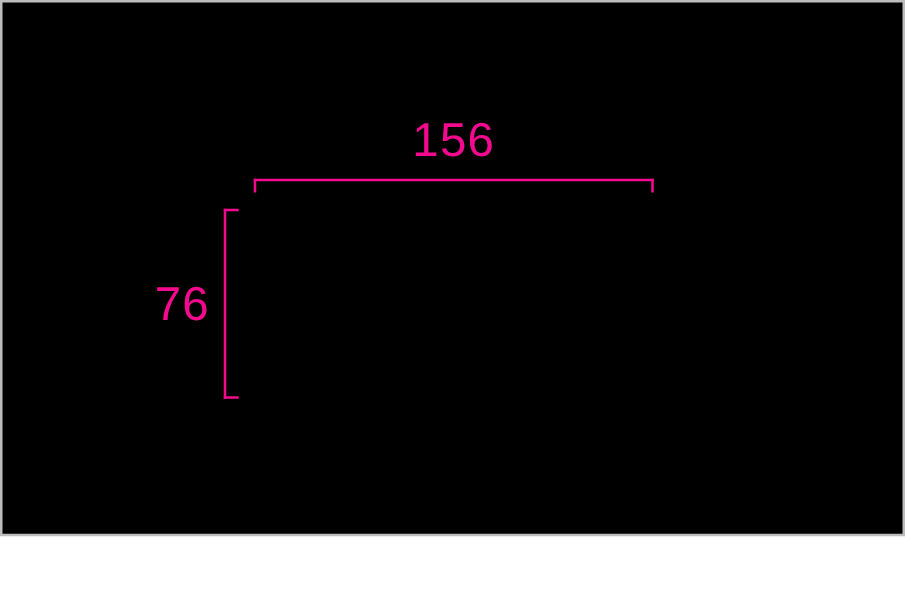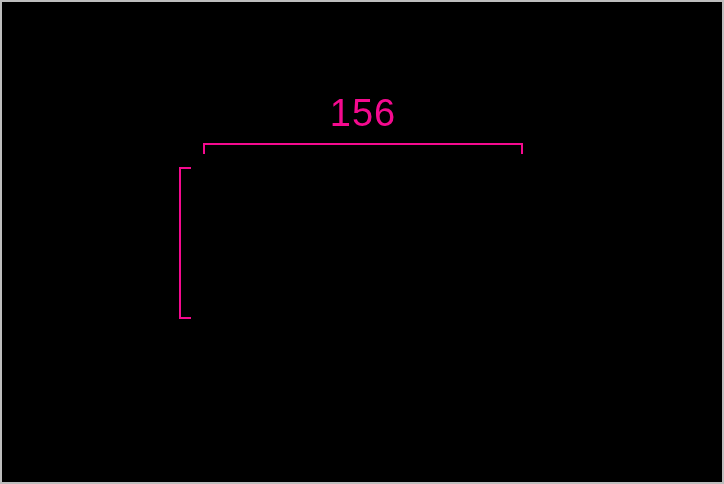--- a/index.html
+++ b/index.html
@@ -11,21 +11,21 @@
     --canvas-bg: #000000;
     --canvas-border: #BDBDBD;
   }
   * { margin: 0; padding: 0; box-sizing: border-box; }
   html, body { background: #ffffff; }
   body { font-family: "Liberation Sans", "DejaVu Sans", sans-serif; }
 
   .canvas {
     position: relative;
     width: 724px;
-    height: 484px;
+    height: 429px;
     background: var(--canvas-bg);
     border: 2px solid var(--canvas-border);
     overflow: hidden;
   }
 
   
   .dim-label {
     position: absolute;
     color: var(--accent);
     font-size: 38px;
@@ -121,17 +121,18 @@
 </style>
 </head>
 <body>
 
 <div class="canvas">
 
   <div class="dim-label width-label">156</div>
 
   <div class="width-bracket"></div>
 
+  <div class="dim-label height-label">76</div>
 
   <div class="height-bracket"></div>
 
 
 </div>
 
 </body></html>

